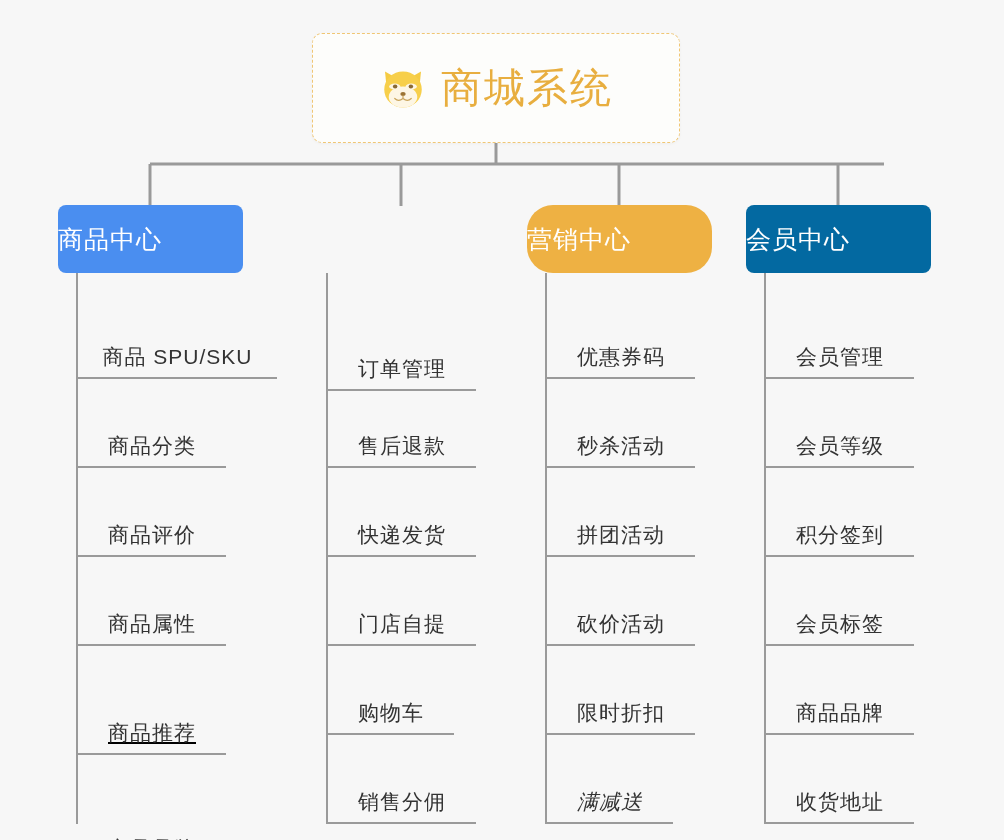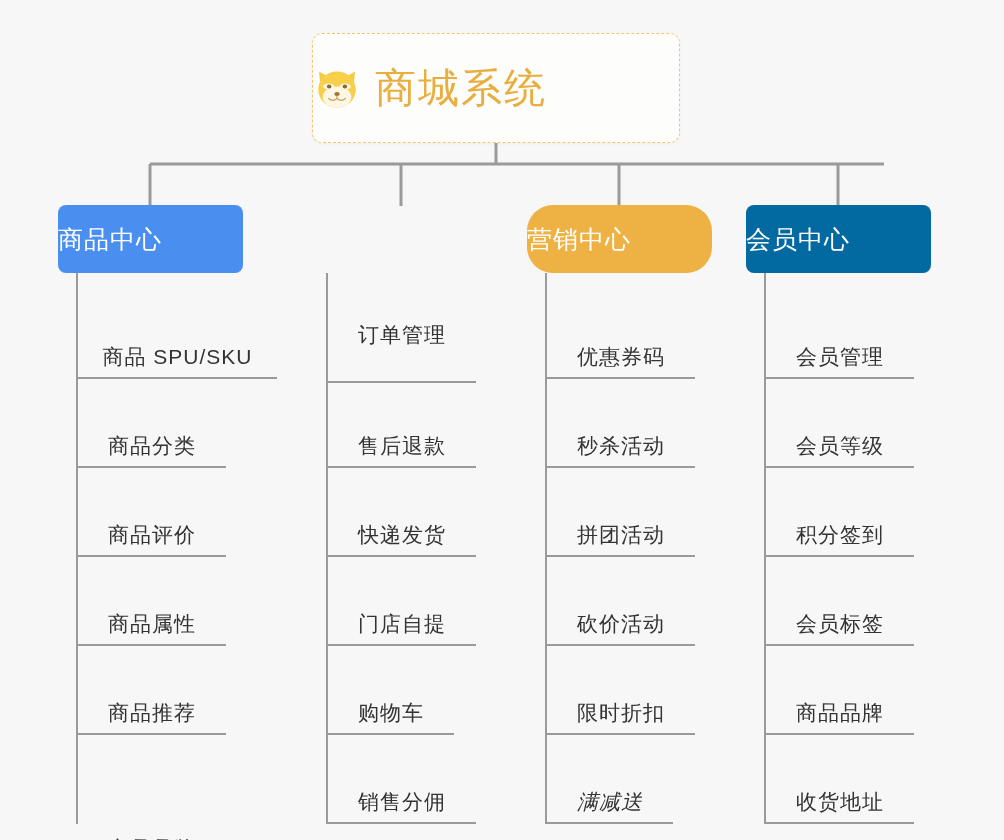--- a/index.html
+++ b/index.html
@@ -25,20 +25,21 @@
     left: 312px;
     top: 33px;
     width: 368px;
     height: 110px;
     box-sizing: border-box;
     background: #fdfdfb;
     border: 1px dashed #f0c674;
     border-radius: 10px;
     display: flex;
     align-items: center;
+    justify-content: center;
     gap: 14px;
     box-shadow: 0 1px 3px rgba(0,0,0,0.04);
   }
   .root-emoji {
     width: 48px;
     height: 48px;
     display: block;
     flex: none;
   }
   .root-title {
@@ -168,31 +169,31 @@
     </div>
     <div class="leaf-item" style="top:89px;  width:148px;">
       <span class="leaf-label">商品分类</span>
     </div>
     <div class="leaf-item" style="top:178px; width:148px;">
       <span class="leaf-label">商品评价</span>
     </div>
     <div class="leaf-item" style="top:267px; width:148px;">
       <span class="leaf-label">商品属性</span>
     </div>
-    <div class="leaf-item" style="top:356px; width:148px;">
+    <div class="leaf-item" style="top:376px; width:148px;text-decoration:underline;">
       <span class="leaf-label">商品推荐</span>
     </div>
     <div class="leaf-item" style="top:445px; width:148px;margin-top:47px;">
       <span class="leaf-label">商品品牌</span>
     </div>
   </div>
 
   <div class="leaf-column" style="left:326px;">
     <div class="leaf-trunk" style="height:534px;"></div>
-    <div class="leaf-item" style="top:4px;   width:148px;align-items:center;">
+    <div class="leaf-item" style="top:12px;   width:148px;">
       <span class="leaf-label">订单管理</span>
     </div>
     <div class="leaf-item" style="top:89px;  width:148px;">
       <span class="leaf-label">售后退款</span>
     </div>
     <div class="leaf-item" style="top:178px; width:148px;">
       <span class="leaf-label">快递发货</span>
     </div>
     <div class="leaf-item" style="top:267px; width:148px;">
       <span class="leaf-label">门店自提</span>

